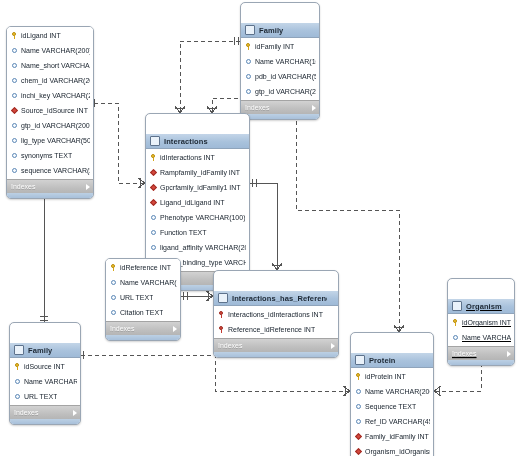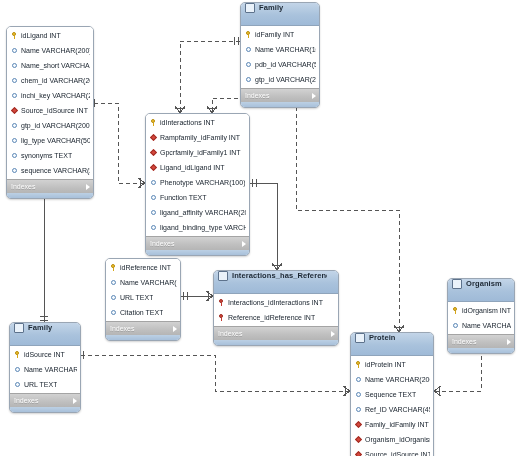--- a/index.html
+++ b/index.html
@@ -29,26 +29,27 @@
     z-index: 5;
     border: 1px solid #9aa6b4;
     border-radius: 5px;
     background: #ffffff;
     box-sizing: border-box;
     box-shadow: 0 1px 2px rgba(0,0,0,0.18);
     overflow: hidden;
   }
   .tbl-header {
     display: flex;
-    align-items: flex-start;
-    height: 23px;
+    align-items: center;
+    height: 15px;
     padding: 0 3px 0 4px;
     background: linear-gradient(to bottom, #c3d5e8 0%, #a9c2dc 55%, #9fbad7 100%);
     border-bottom: 1px solid #8fa4bb;
     box-sizing: border-box;
+    margin-top: 20px;
   }
   .tbl-icon {
     width: 8px;
     height: 8px;
     border: 1px solid #5d728c;
     background: #eaf2fa;
     border-radius: 1px;
     flex: 0 0 auto;
     margin-right: 4px;
   }
@@ -323,20 +324,25 @@
             <span class="fld-label">gtp_id VARCHAR(200)</span>
           </div>
         </div>
         <div class="tbl-indexes">
           <span class="idx-label">Indexes</span>
           <span class="idx-caret"></span>
         </div>
         <div class="tbl-foot"></div>
       </div>
       <div class="table-box" style="left: 145px; top: 113px; width: 105px;">
+        <div class="tbl-header">
+          <span class="tbl-icon"></span>
+          <span class="tbl-title">Interactions</span>
+          <span class="tbl-caret"></span>
+        </div>
         <div class="tbl-fields">
           <div class="field-row">
             <span class="fld-icon ico-pk"></span>
             <span class="fld-label">idInteractions INT</span>
           </div>
           <div class="field-row">
             <span class="fld-icon ico-fk"></span>
             <span class="fld-label">Rampfamily_idFamily INT</span>
           </div>
           <div class="field-row">
@@ -474,21 +480,21 @@
             <span class="fld-icon ico-fk"></span>
             <span class="fld-label">Organism_idOrganism INT</span>
           </div>
           <div class="field-row">
             <span class="fld-icon ico-fk"></span>
             <span class="fld-label">Source_idSource INT</span>
           </div>
         </div>
         <div class="tbl-indexes"></div>
       </div>
-      <div class="table-box" style="left: 447px; top: 278px; width: 68px;">
+      <div class="table-box" style="left: 447px; top: 278px; width: 68px; text-decoration: underline;">
         <div class="tbl-header">
           <span class="tbl-icon"></span>
           <span class="tbl-title">Organism</span>
           <span class="tbl-caret"></span>
         </div>
         <div class="tbl-fields">
           <div class="field-row">
             <span class="fld-icon ico-pk"></span>
             <span class="fld-label">idOrganism INT</span>
           </div>

